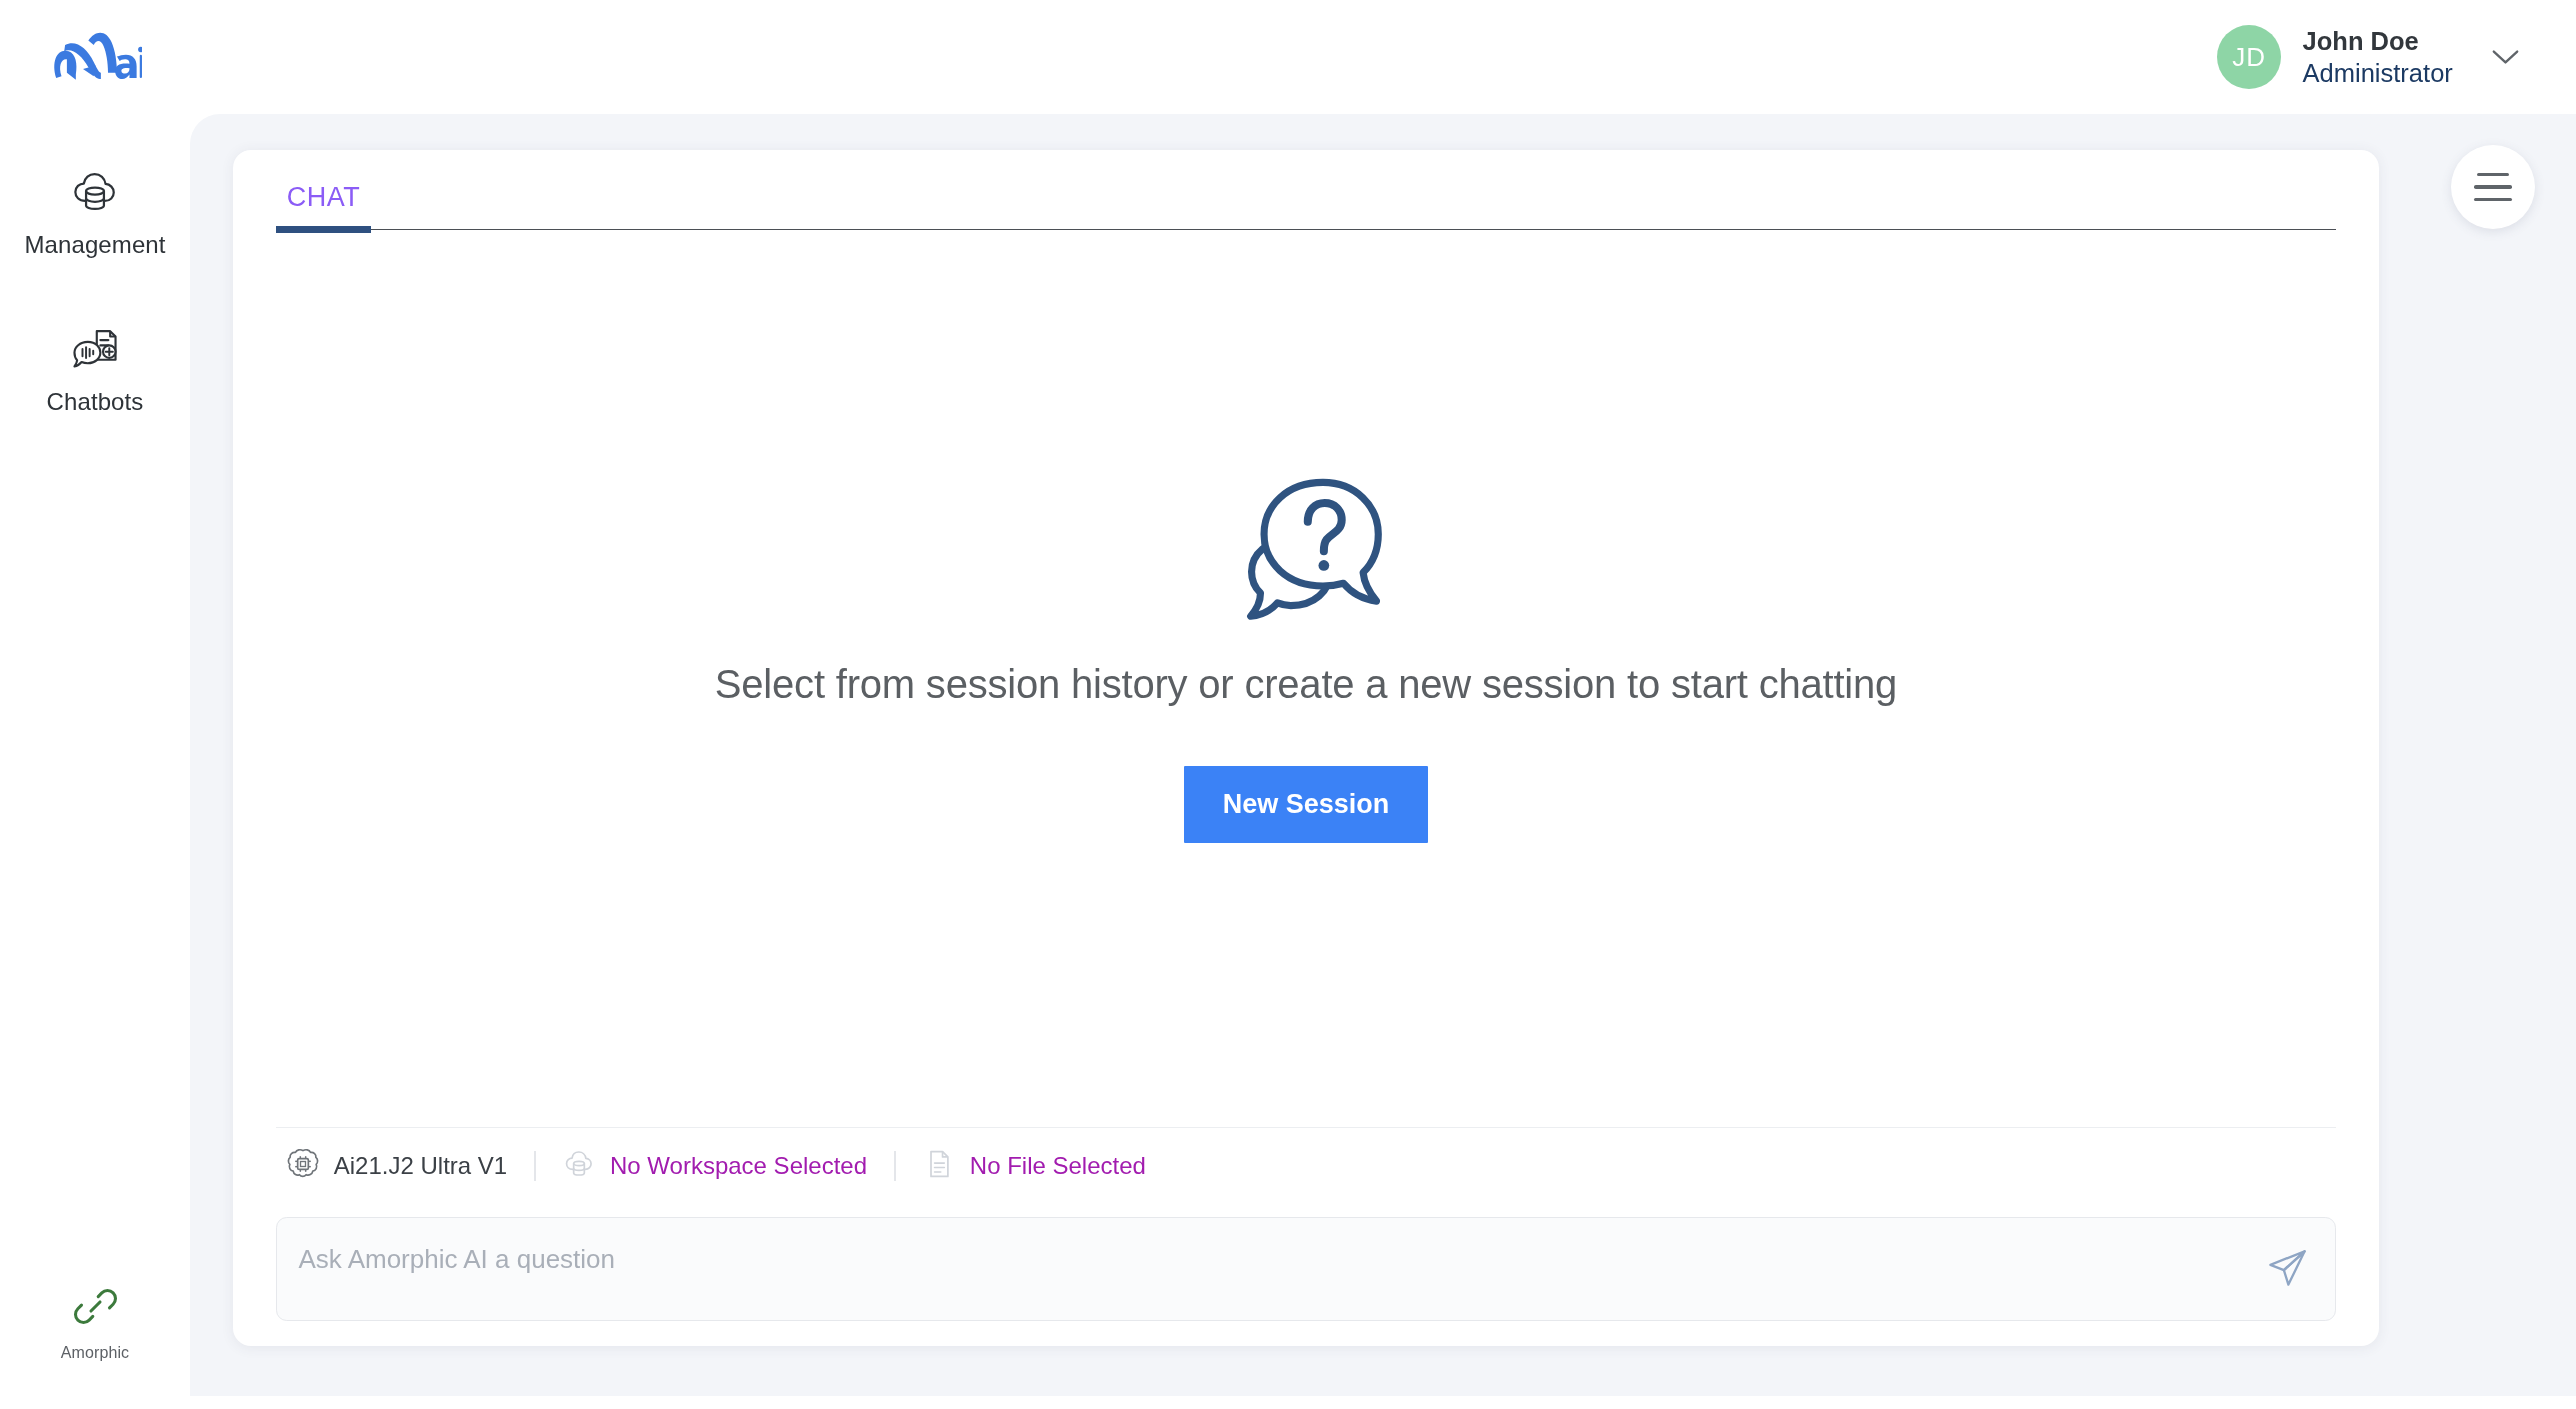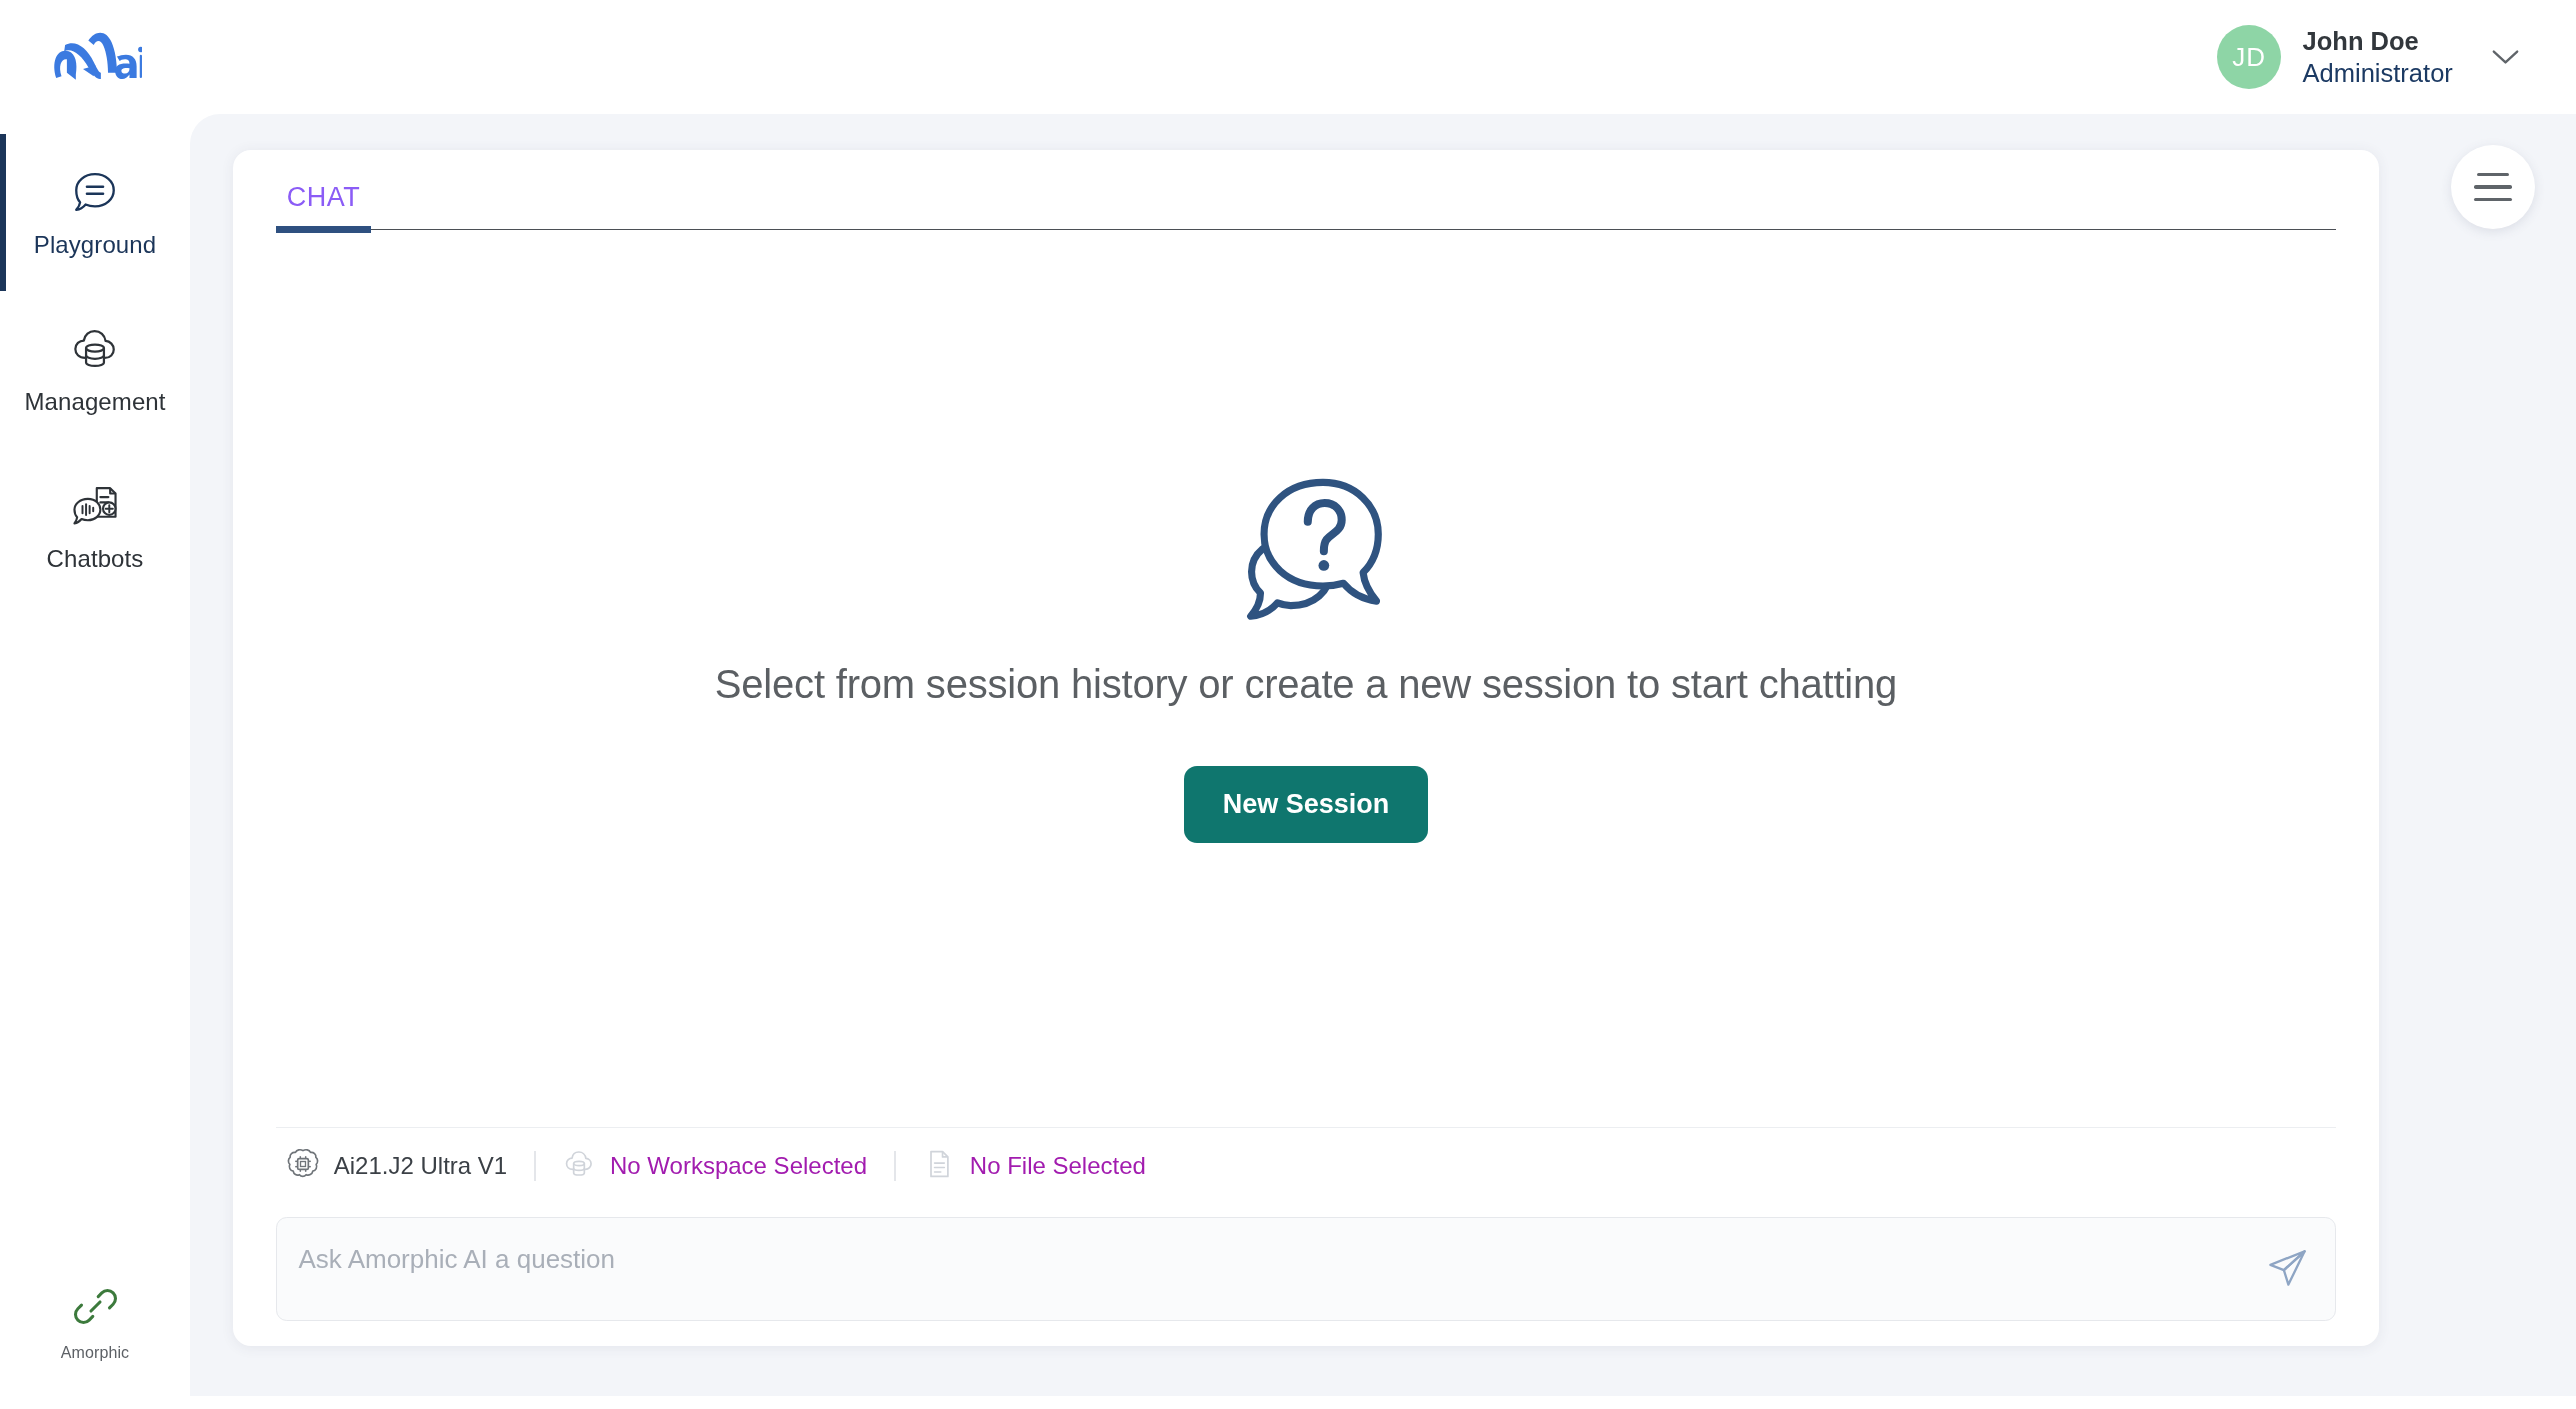--- a/index.html
+++ b/index.html
@@ -174,26 +174,26 @@
   .empty-illu { margin-bottom: 32px; }
   .empty-title {
     font-size: 40px;
     color: #5b5f63;
     letter-spacing: -0.2px;
     text-align: center;
     font-weight: normal;
   }
   .new-session-btn {
     margin-top: 59px;
-    background: #0f766e;
+    background: #3b82f6;
     color: #ffffff;
     font-size: 27px;
     font-weight: bold;
     border: none;
-    border-radius: 13px;
+    border-radius: 1px;
     padding: 23px 39px;
     cursor: pointer;
     font-family: "Liberation Sans", sans-serif;
   }
 
   
   .composer { padding-bottom: 25px; }
   .status-bar {
     border-top: 1.8px solid #eceef1;
     display: flex;
@@ -280,31 +280,20 @@
           </svg>
       </span>
     </div>
   </div>
 
   <div class="body-row">
 
     <nav class="sidebar">
       <div class="nav-top">
 
-        <div class="nav-item active">
-          <span class="bar"></span>
-          <span class="nav-icon">
-            <svg width="50" height="50" viewBox="0 0 56 56">
-              <path d="M28 8 C40 8, 49 16, 49 26 C49 36, 40 44, 28 44 C24 44, 20.5 43.3, 17.5 42 C15 45, 11 47.5, 7 48 C9.5 45, 11 42, 11.3 39.5 C8 36, 7 31.5, 7 26 C7 16, 16 8, 28 8 Z" fill="none" stroke="#1b3559" stroke-width="2.6" stroke-linejoin="round"></path>
-              <line x1="19" y1="22" x2="37" y2="22" stroke="#1b3559" stroke-width="2.8" stroke-linecap="round"></line>
-              <line x1="19" y1="30" x2="37" y2="30" stroke="#1b3559" stroke-width="2.8" stroke-linecap="round"></line>
-            </svg>
-          </span>
-          <span class="nav-label">Playground</span>
-        </div>
 
         <div class="nav-item">
           <span class="bar"></span>
           <span class="nav-icon">
             <svg width="50" height="50" viewBox="0 0 56 56">
               <path d="M17 38 C10 38, 6 33.5, 6 28 C6 22.5, 10.5 18.5, 15.5 18.5 C16.5 12, 21.5 8, 27.5 8 C34 8, 39 12.5, 39.8 19 C45 19.3, 49 23.5, 49 28.5 C49 33.7, 45 38, 39 38" fill="none" stroke="#2e3338" stroke-width="2.5" stroke-linecap="round" stroke-linejoin="round"></path>
               <ellipse cx="28" cy="27" rx="10" ry="4" fill="none" stroke="#2e3338" stroke-width="2.5"></ellipse>
               <path d="M18 27 L18 43 C18 45.2, 22.5 47, 28 47 C33.5 47, 38 45.2, 38 43 L38 27" fill="none" stroke="#2e3338" stroke-width="2.5"></path>
               <path d="M18 35 C18 37.2, 22.5 39, 28 39 C33.5 39, 38 37.2, 38 35" fill="none" stroke="#2e3338" stroke-width="2.5"></path>
             </svg>

